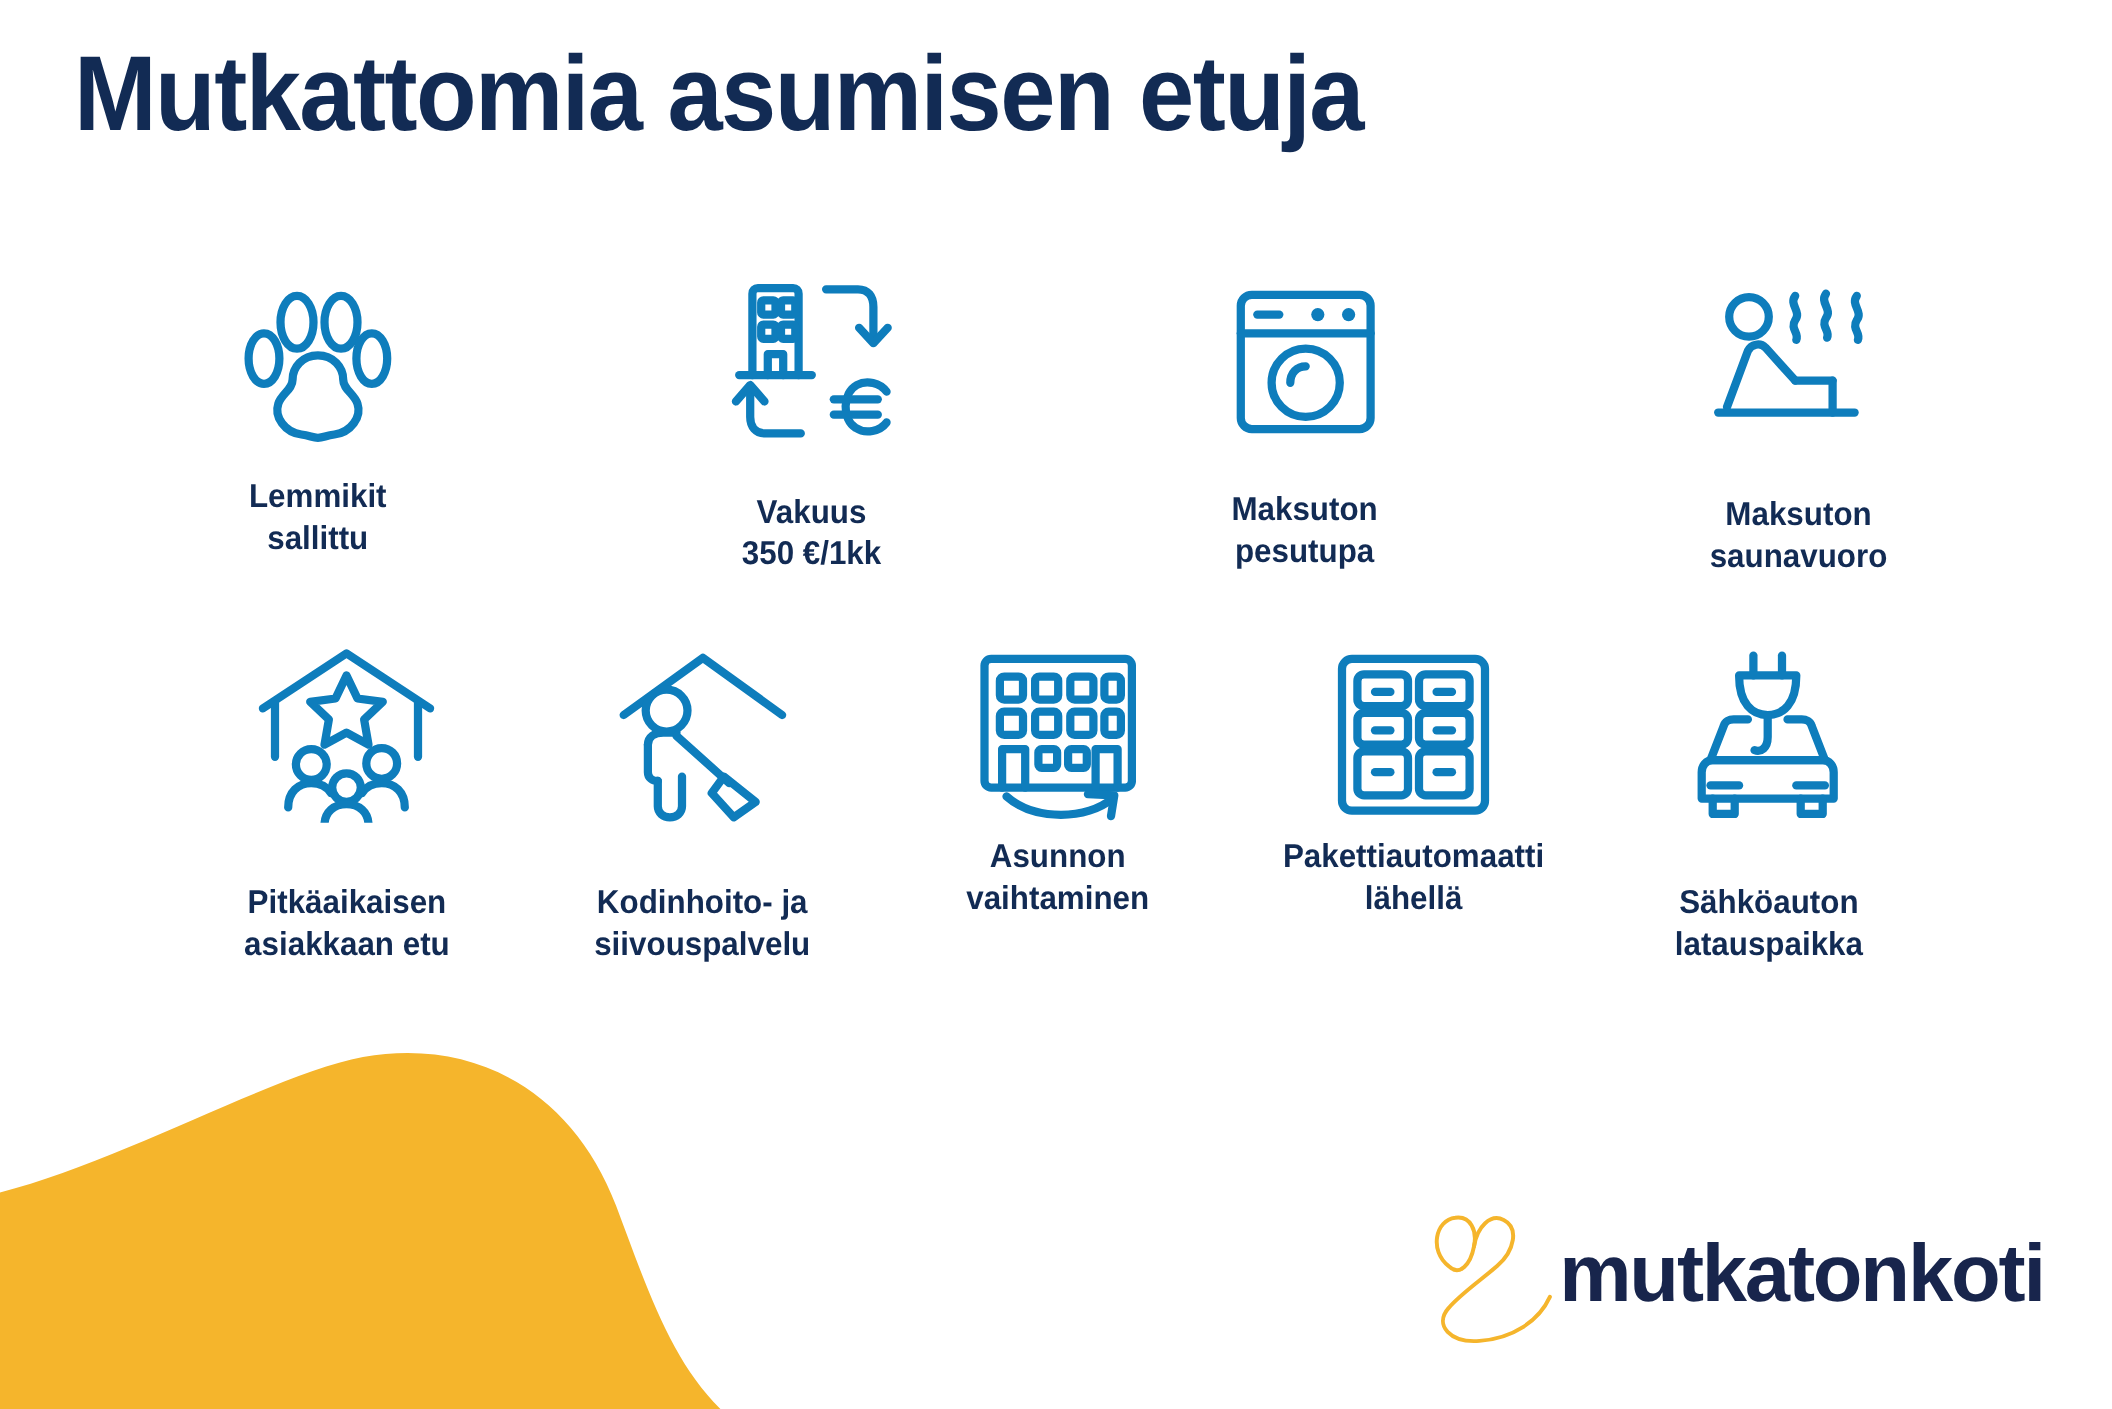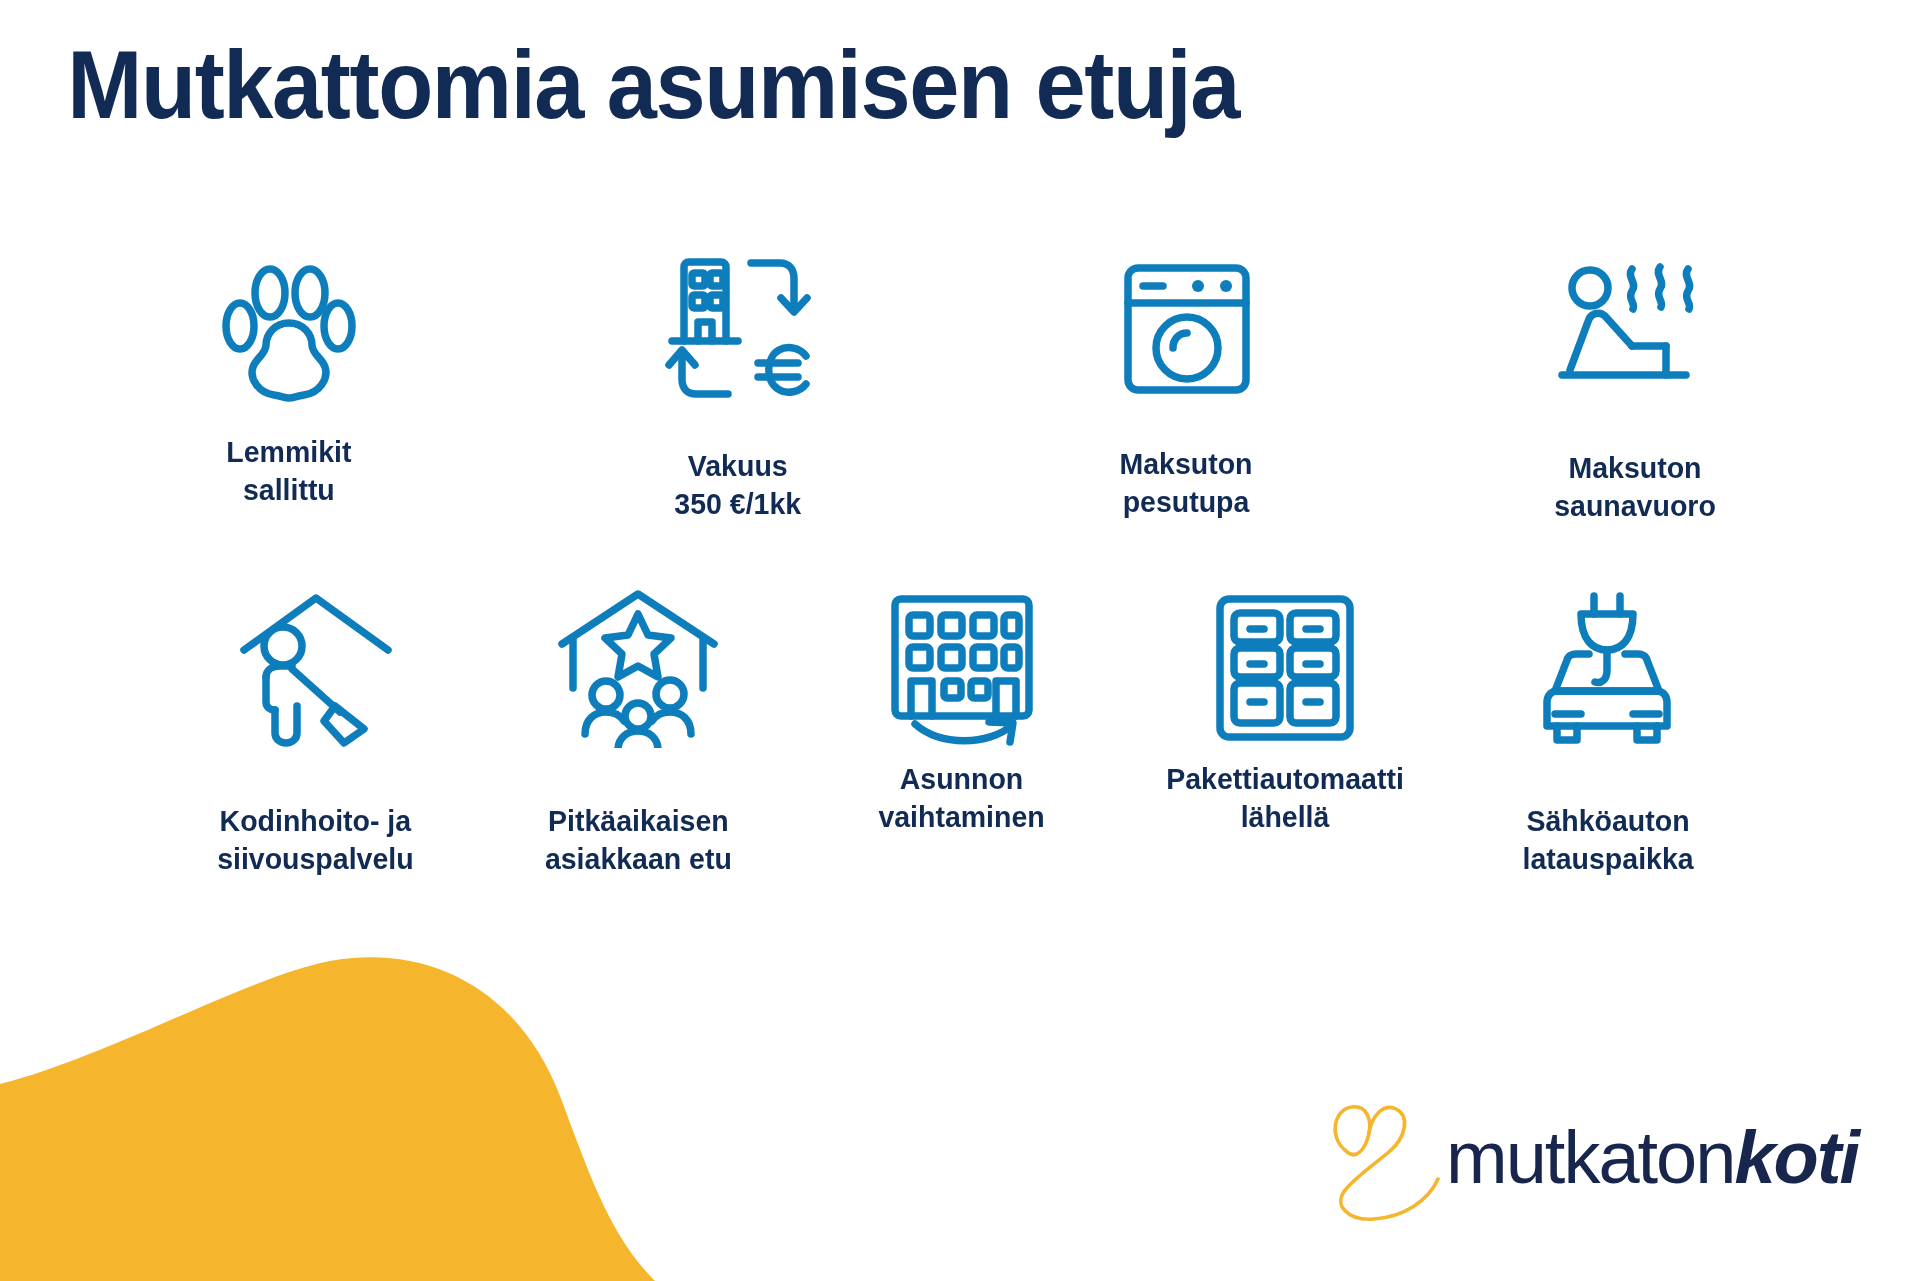--- a/index.html
+++ b/index.html
@@ -100,22 +100,22 @@
   }
   .logo-mark { margin-right:4px; }
   .logo-text {
     font-family:"Liberation Sans", sans-serif;
     font-size:74px;
     letter-spacing:-2px;
     color:#18254C;
     line-height:1;
     white-space:nowrap;
   }
-  .logo-text .light { font-weight:normal; }
-  .logo-text .bold  { font-weight:bold;font-style:italic; }
+  .logo-text .light { font-weight:bold; }
+  .logo-text .bold  { font-weight:bold; }
 </style>
 </head>
 <body>
 
 <svg class="blob" viewBox="0 0 700 360" preserveAspectRatio="none" aria-hidden="true">
   <path d="M0,163 C110,135 250,55 330,40 C430,22 520,70 560,175
            C590,255 610,315 655,360 L0,360 Z" fill="#F5B52C"></path>
 </svg>
 
 <div class="title-wrap">
@@ -207,61 +207,61 @@
       <div class="cell-label">Maksuton
 saunavuoro</div>
     </div>
 
   </div>
 
   <div class="row row-2">
 
     <div class="cell nudge-g">
       <div class="icon-box">
+        <svg width="165" height="160" viewBox="0 0 165 160" fill="none" stroke="#0E7DBC" stroke-width="7.5" stroke-linecap="round" stroke-linejoin="round">
+
+          <path d="M6 56 L82 6 L158 56"></path>
+          <path d="M17 50 L17 100"></path>
+          <path d="M147 50 L147 100"></path>
+
+          <path d="M82 26 L92 47 L115 50 L98 66 L102 89 L82 78 L62 89 L66 66 L49 50 L72 47 Z"></path>
+
+          <circle cx="50" cy="107" r="14"></circle>
+          <path d="M29 146 C29 132 38 124 50 124 C58 124 64 127 68 133"></path>
+
+          <circle cx="114" cy="106" r="14"></circle>
+          <path d="M135 146 C135 132 126 124 114 124 C106 124 100 127 96 133"></path>
+
+          <circle cx="82" cy="128" r="13"></circle>
+          <path d="M62 162 C62 150 71 143 82 143 C93 143 102 150 102 162"></path>
+        </svg>
+      </div>
+      <div class="cell-label">Pitkäaikaisen
+asiakkaan etu</div>
+    </div>
+
+    <div class="cell nudge-g">
+      <div class="icon-box">
         <svg width="160" height="160" viewBox="0 0 160 160" fill="none" stroke="#0E7DBC" stroke-width="7.5" stroke-linecap="round" stroke-linejoin="round">
 
           <path d="M8 62 L80 10 L152 62"></path>
 
           <circle cx="47" cy="58" r="19"></circle>
 
           <path d="M30 89 C30 82 36 78 44 78 L56 78"></path>
           <path d="M30 89 L30 114 C30 119 34 122 39 122"></path>
           <path d="M39 122 L39 145 C39 151 44 155 50 155 C56 155 61 151 61 145 L61 118"></path>
 
           <path d="M56 81 L104 124"></path>
 
           <path d="M99 118 L128 141 L108 155 L88 133 Z"></path>
         </svg>
       </div>
       <div class="cell-label">Kodinhoito- ja
 siivouspalvelu</div>
-    </div>
-
-    <div class="cell nudge-g">
-      <div class="icon-box">
-        <svg width="165" height="160" viewBox="0 0 165 160" fill="none" stroke="#0E7DBC" stroke-width="7.5" stroke-linecap="round" stroke-linejoin="round">
-
-          <path d="M6 56 L82 6 L158 56"></path>
-          <path d="M17 50 L17 100"></path>
-          <path d="M147 50 L147 100"></path>
-
-          <path d="M82 26 L92 47 L115 50 L98 66 L102 89 L82 78 L62 89 L66 66 L49 50 L72 47 Z"></path>
-
-          <circle cx="50" cy="107" r="14"></circle>
-          <path d="M29 146 C29 132 38 124 50 124 C58 124 64 127 68 133"></path>
-
-          <circle cx="114" cy="106" r="14"></circle>
-          <path d="M135 146 C135 132 126 124 114 124 C106 124 100 127 96 133"></path>
-
-          <circle cx="82" cy="128" r="13"></circle>
-          <path d="M62 162 C62 150 71 143 82 143 C93 143 102 150 102 162"></path>
-        </svg>
-      </div>
-      <div class="cell-label">Pitkäaikaisen
-asiakkaan etu</div>
     </div>
 
     <div class="cell">
       <div class="icon-box">
         <svg width="155" height="158" viewBox="0 0 155 158" fill="none" stroke="#0E7DBC" stroke-width="7.5" stroke-linecap="round" stroke-linejoin="round">
           <rect x="10" y="10" width="134" height="117" rx="6"></rect>
 
           <rect x="24" y="26" width="21" height="21" rx="4"></rect>
           <rect x="56" y="26" width="21" height="21" rx="4"></rect>
           <rect x="88" y="26" width="21" height="21" rx="4"></rect>

